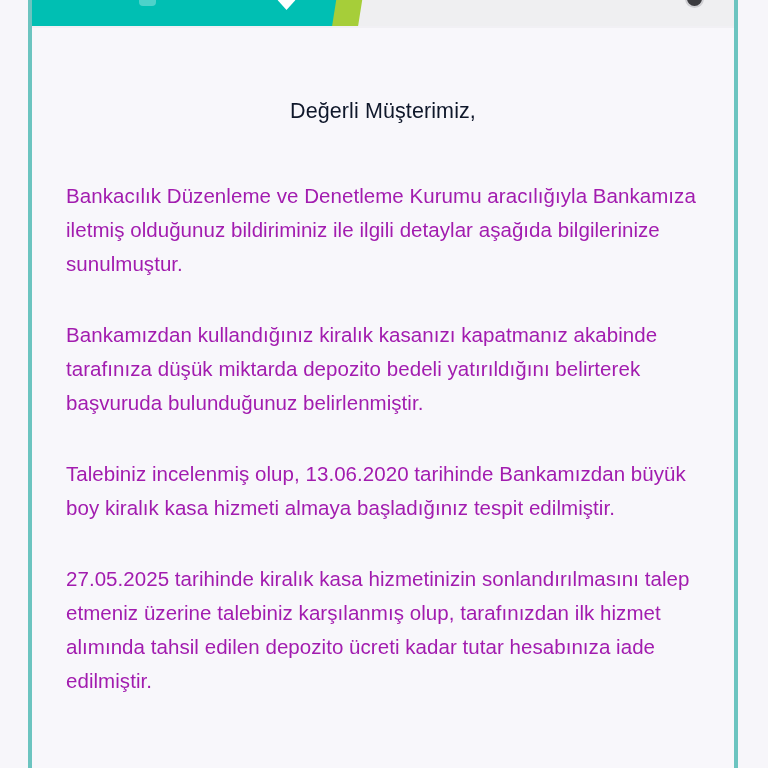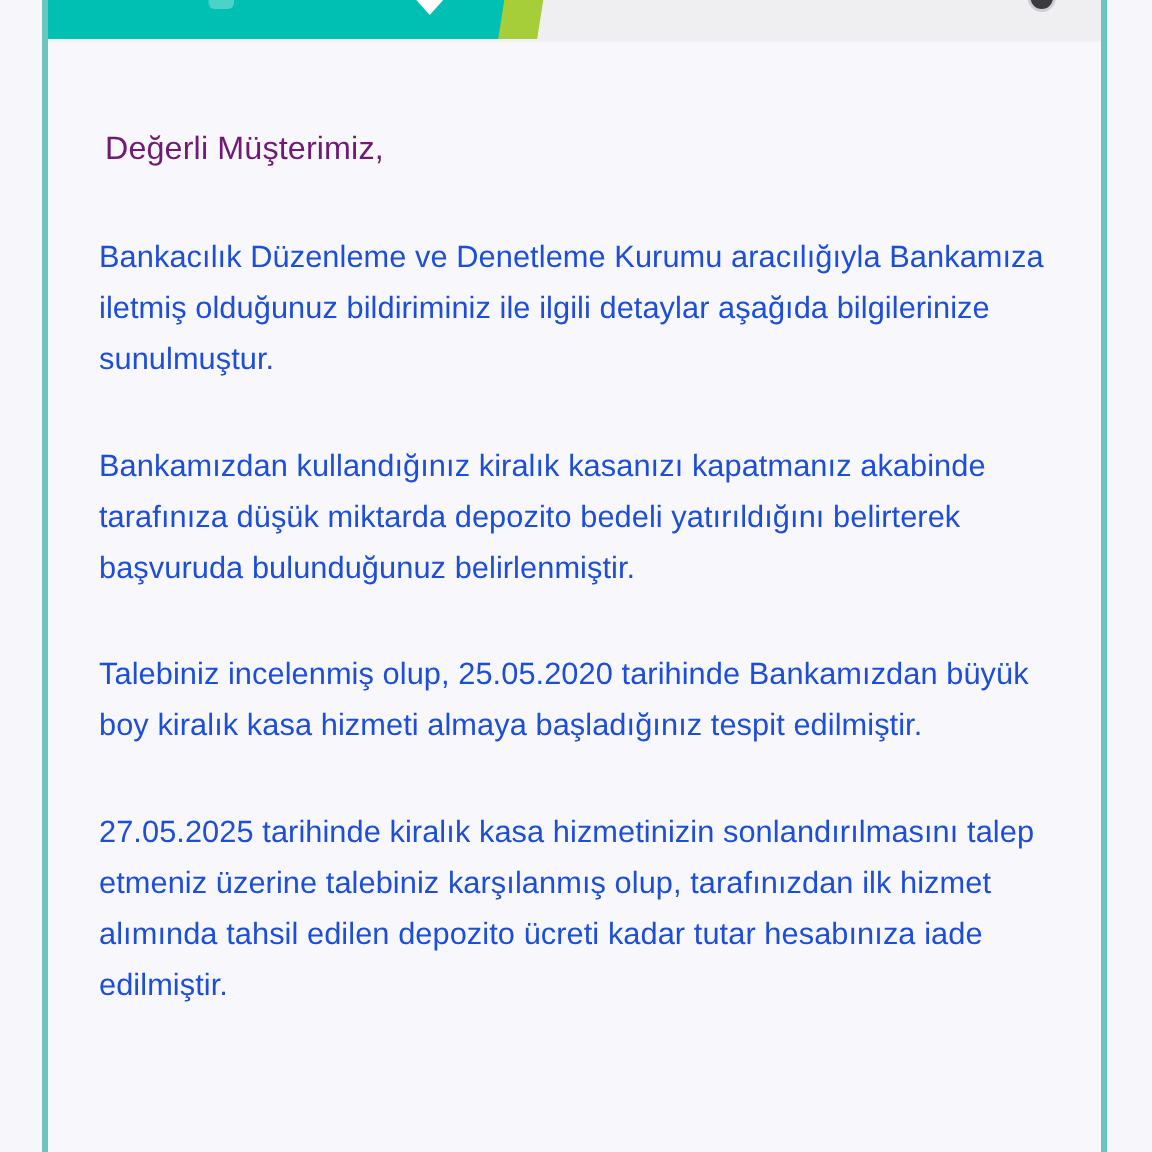--- a/index.html
+++ b/index.html
@@ -107,34 +107,35 @@
   #letter {
     position: absolute;
     left: 0;
     top: 28px;
     width: 100%;
     padding: 0 34px 0 34px;
     box-sizing: border-box;
   }
 
   .greeting {
-    margin: 4px;
+    margin: 16px;
     padding-top: 52px;
     font-size: 21.5px;
     line-height: 30px;
-    color: #701a75;
+    color: #0f172a;
     letter-spacing: 0.1px;
+    text-align: center;
   }
 
   .para {
     margin: 0;
     padding-top: 37px;
     font-size: 20.5px;
     line-height: 34px;
-    color: #1d4ed8;
+    color: #a21caf;
     letter-spacing: 0.05px;
   }
 </style>
 </head>
 <body>
 
 <div id="screen">
 
   <div id="message-card">
 
@@ -144,20 +145,20 @@
       <div class="banner-mark" id="banner-mark-faint"></div>
       <div class="banner-mark" id="banner-mark-pin"></div>
       <div id="banner-avatar"></div>
     </div>
     <div id="banner-bottom-edge"></div>
 
     <div id="letter">
       <p class="greeting">Değerli Müşterimiz,</p>
       <p class="para">Bankacılık Düzenleme ve Denetleme Kurumu aracılığıyla Bankamıza iletmiş olduğunuz bildiriminiz ile ilgili detaylar aşağıda bilgilerinize sunulmuştur.</p>
       <p class="para">Bankamızdan kullandığınız kiralık kasanızı kapatmanız akabinde tarafınıza düşük miktarda depozito bedeli yatırıldığını belirterek başvuruda bulunduğunuz belirlenmiştir.</p>
-      <p class="para">Talebiniz incelenmiş olup, 25.05.2020 tarihinde Bankamızdan büyük boy kiralık kasa hizmeti almaya başladığınız tespit edilmiştir.</p>
+      <p class="para">Talebiniz incelenmiş olup, 13.06.2020 tarihinde Bankamızdan büyük boy kiralık kasa hizmeti almaya başladığınız tespit edilmiştir.</p>
       <p class="para">27.05.2025 tarihinde kiralık kasa hizmetinizin sonlandırılmasını talep etmeniz üzerine talebiniz karşılanmış olup, tarafınızdan ilk hizmet alımında tahsil edilen depozito ücreti kadar tutar hesabınıza iade edilmiştir.</p>
 
     </div>
 
   </div>
 
 </div>
 
 </body></html>

